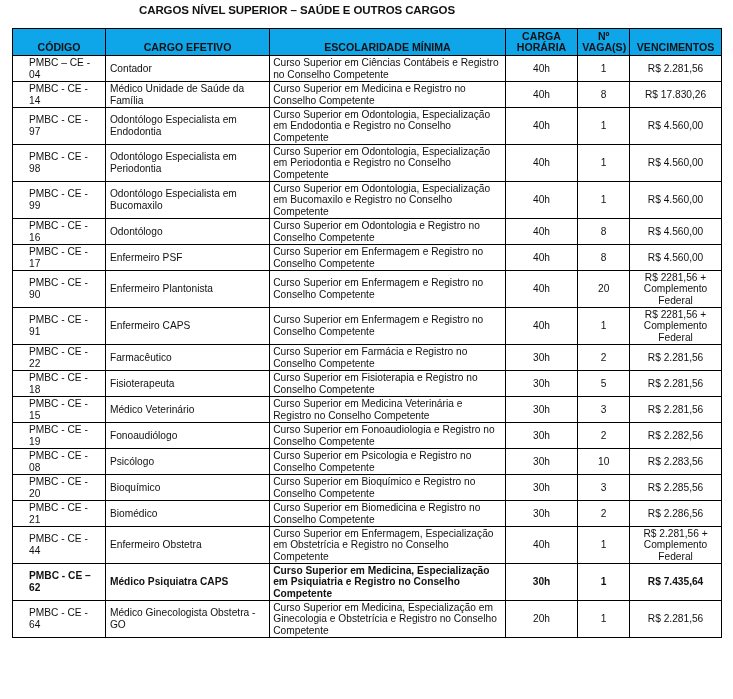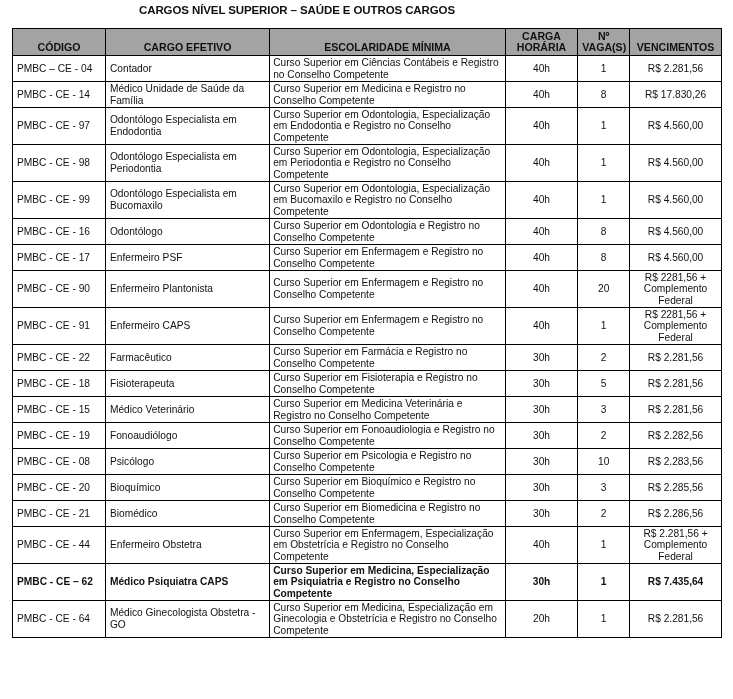--- a/index.html
+++ b/index.html
@@ -1,21 +1,21 @@
 <!DOCTYPE html>
 <html><head>
   <meta charset="utf-8">
   <style>
     html, body { margin: 0; padding: 0; background: #ffffff; }
     body { width: 733px; height: 699px; overflow: hidden; font-family: "Liberation Sans", sans-serif; color: #111; }
     .title { position: absolute; top: 4px; left: 0; width: 594px; text-align: center; font-weight: bold; font-size: 11.5px; letter-spacing: -0.1px; }
     table { position: absolute; top: 28px; left: 12px; border-collapse: collapse; table-layout: fixed; width: 710px; }
     th, td { border: 1px solid #000; font-size: 10.2px; line-height: 11.6px; padding: 0 4px; }
-    th { background: #a3a3a3; font-weight: bold; text-align: center; vertical-align: bottom; height: 25px; padding-bottom: 1px; font-size: 10.6px; line-height: 11.6px; }
-    td.code { padding-left: 4px; vertical-align: middle; margin-left: 11px; }
+    th { background: #0ea5e9; font-weight: bold; text-align: center; vertical-align: bottom; height: 25px; padding-bottom: 1px; font-size: 10.6px; line-height: 11.6px; }
+    td.code { padding-left: 16px; vertical-align: middle; margin-left: 11px; }
     td.cargo { vertical-align: middle; }
     td.esc { vertical-align: middle; padding-left: 3px; padding-right: 2px; }
     td.ch, td.vag, td.venc { text-align: center; vertical-align: middle; }
     .c1 { width: 86px; } .c2 { width: 152px; } .c3 { width: 218px; } .c4 { width: 67px; } .c5 { width: 48px; } .c6 { width: 85px; }
   </style>
 </head>
 <body>
 
 <div class="title">CARGOS NÍVEL SUPERIOR – SAÚDE E OUTROS CARGOS</div>
 

